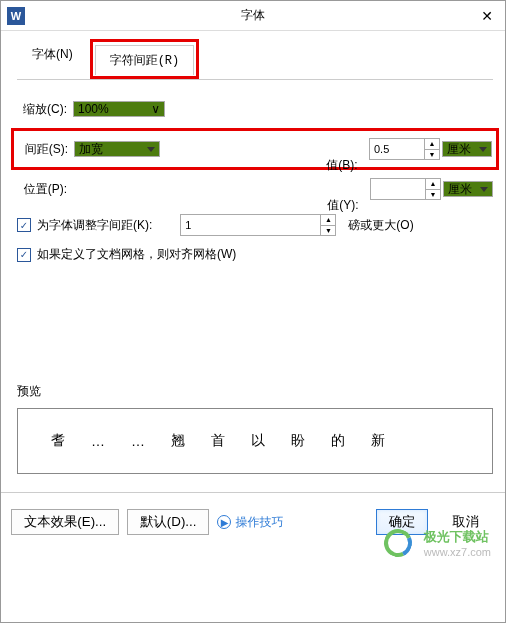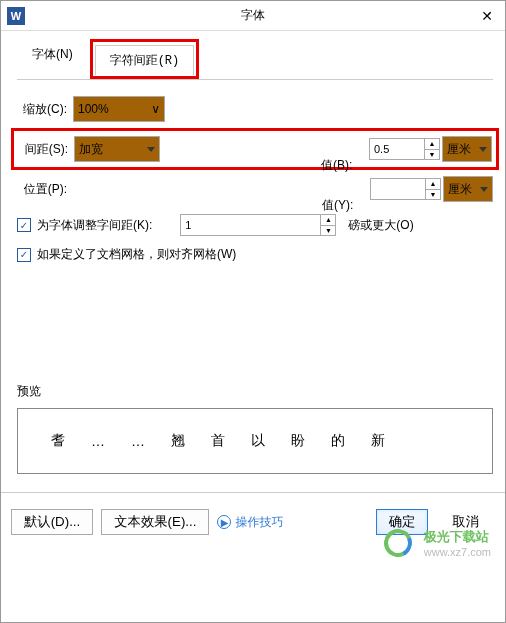--- a/index.html
+++ b/index.html
@@ -39,24 +39,24 @@
     border-color: #ccc; background: #fff;
     position: relative; top: 1px;
   }
   .tab-hl { border: 3px solid #e60000; padding: 2px; display: inline-block; font-family: Liberation Mono, monospace; }
   .tab-hl .tab { margin: 0; }
   .form-row {
     display: flex; align-items: center; height: 30px;
   }
   .form-block { margin-top: 14px; }
   .label { width: 56px; text-align: right; padding-right: 6px; }
-  .label2 { width: 48px; text-align: left; padding-right: 6px; margin-top: 32px; }
+  .label2 { width: 48px; text-align: center; padding-right: 6px; margin-top: 32px; }
   .select {
     display: flex; align-items: center; justify-content: space-between;
-    height: 26px; border: 1px solid #aaa; padding: 0 4px; background: #a16207;
+    height: 16px; border: 1px solid #aaa; padding: 0 4px; background: #4d7c0f;
     cursor: pointer;
   }
   .caret-dark { width:0;height:0;border-left:4px solid transparent;border-right:4px solid transparent;border-top:5px solid #333;display:inline-block;}
   .spinner {
     display: flex; height: 22px;
   }
   .spinner input {
     width: 55px; border: 1px solid #aaa; border-right: none;
     padding: 0 4px; font-size: 11px;
   }
@@ -214,22 +214,22 @@
         <div style="color:#6fc261;font-size:13px;font-weight:bold">极光下载站</div>
         <div style="color:#bbb">www.xz7.com</div>
       </div>
     </div>
   </div>
 
   <hr class="hr">
 </div>
 
 <div class="footer">
+  <button class="btn">文本效果(E)...</button>
   <button class="btn">默认(D)...</button>
-  <button class="btn">文本效果(E)...</button>
   <span class="link">
     <span class="i">▶</span>
     <span>操作技巧</span>
   </span>
   <div class="spacer"></div>
   <button class="btn primary">确定</button>
   <button class="plain-btn">取消</button>
 </div>
 
 </body></html>

